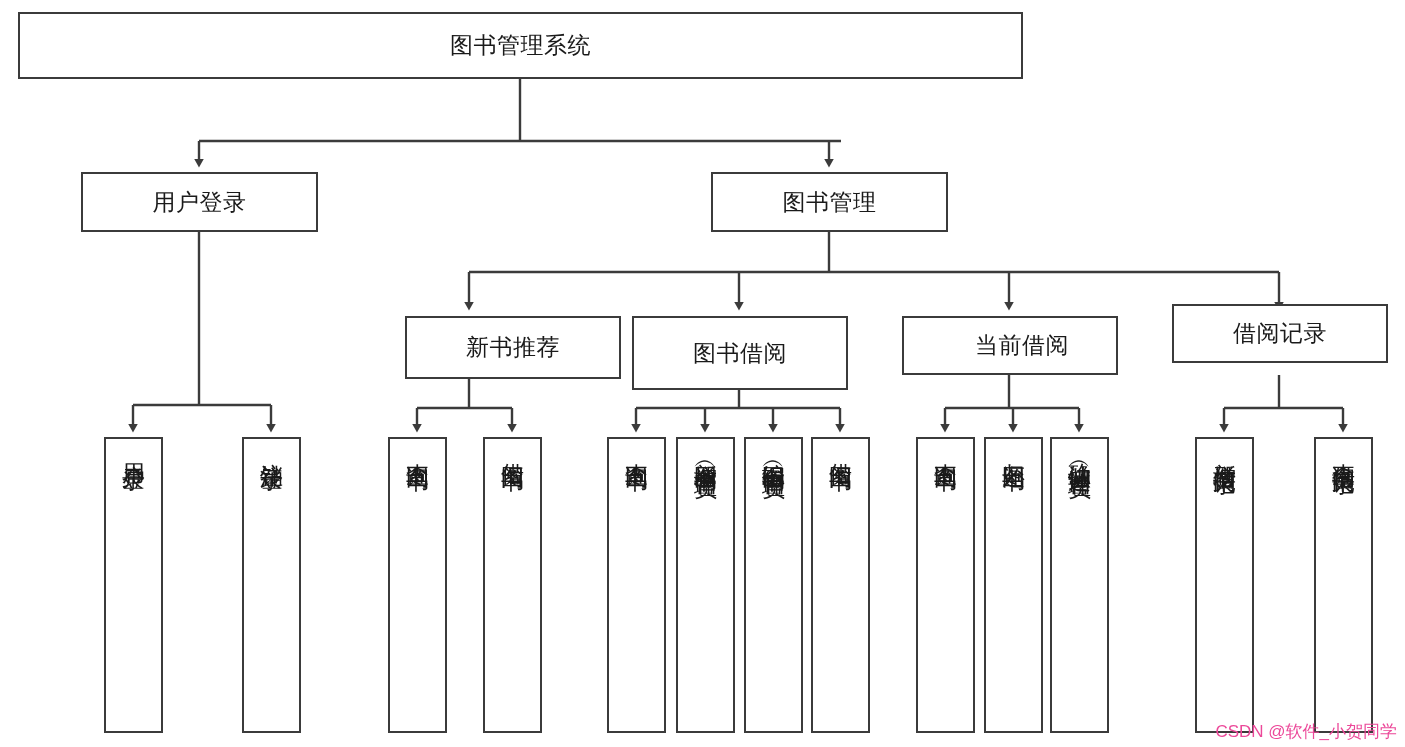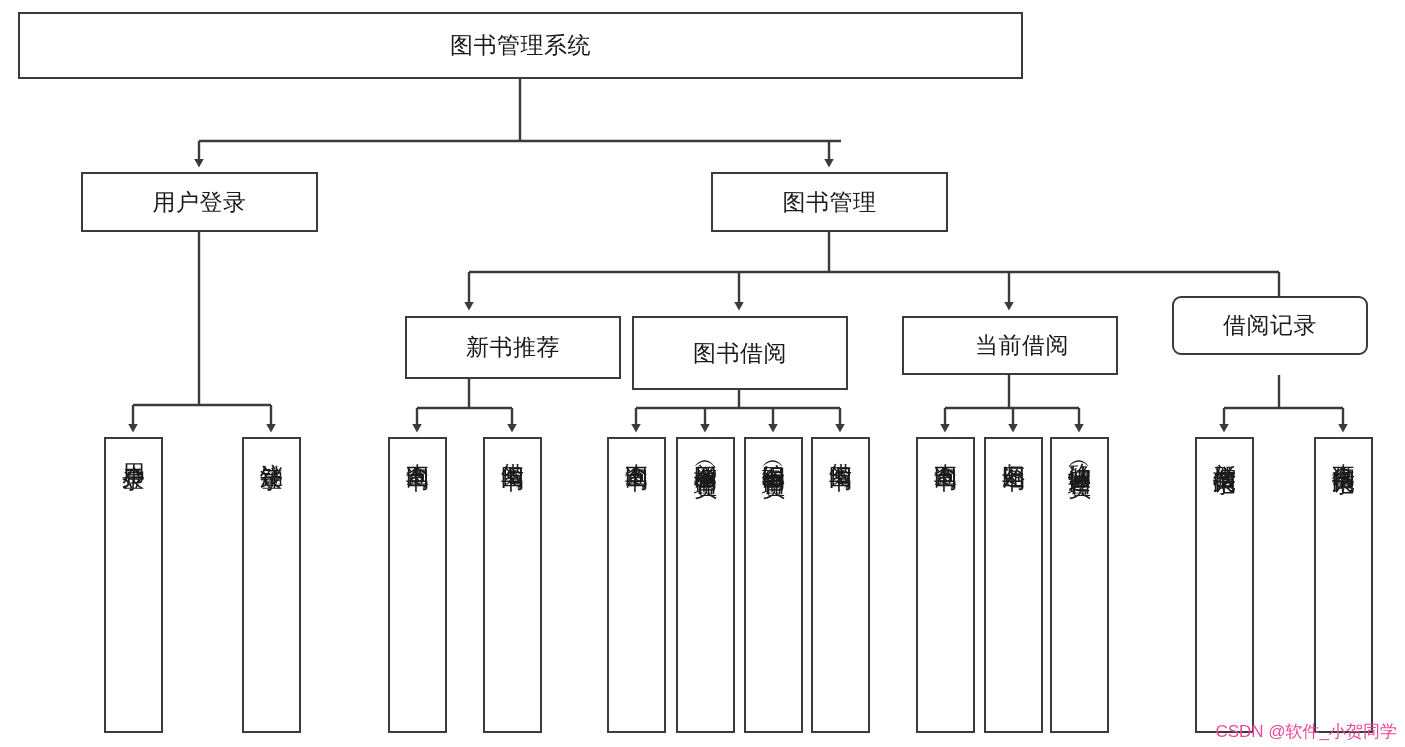--- a/index.html
+++ b/index.html
@@ -144,21 +144,21 @@
 
   <div class="node h" style="left:362px; top:316px; width:216px; height:63px;margin-left:43px;">
     <span class="label">新书推荐</span>
   </div>
   <div class="node h" style="left:632px; top:316px; width:216px; height:74px;">
     <span class="label">图书借阅</span>
   </div>
   <div class="node h" style="left:902px; top:316px; width:216px; height:59px;padding-left:24px;">
     <span class="label">当前借阅</span>
   </div>
-  <div class="node h" style="left:1172px; top:296px; width:196px; height:59px;border-radius:9px;">
+  <div class="node h" style="left:1172px; top:304px; width:216px; height:59px;">
     <span class="label">借阅记录</span>
   </div>
 
   <div class="node v" style="left:104px; top:437px; width:59px; height:296px;">
     <span class="label">用户登录</span>
   </div>
   <div class="node v" style="left:242px; top:437px; width:59px; height:296px;">
     <span class="label">注销登录</span>
   </div>
 

